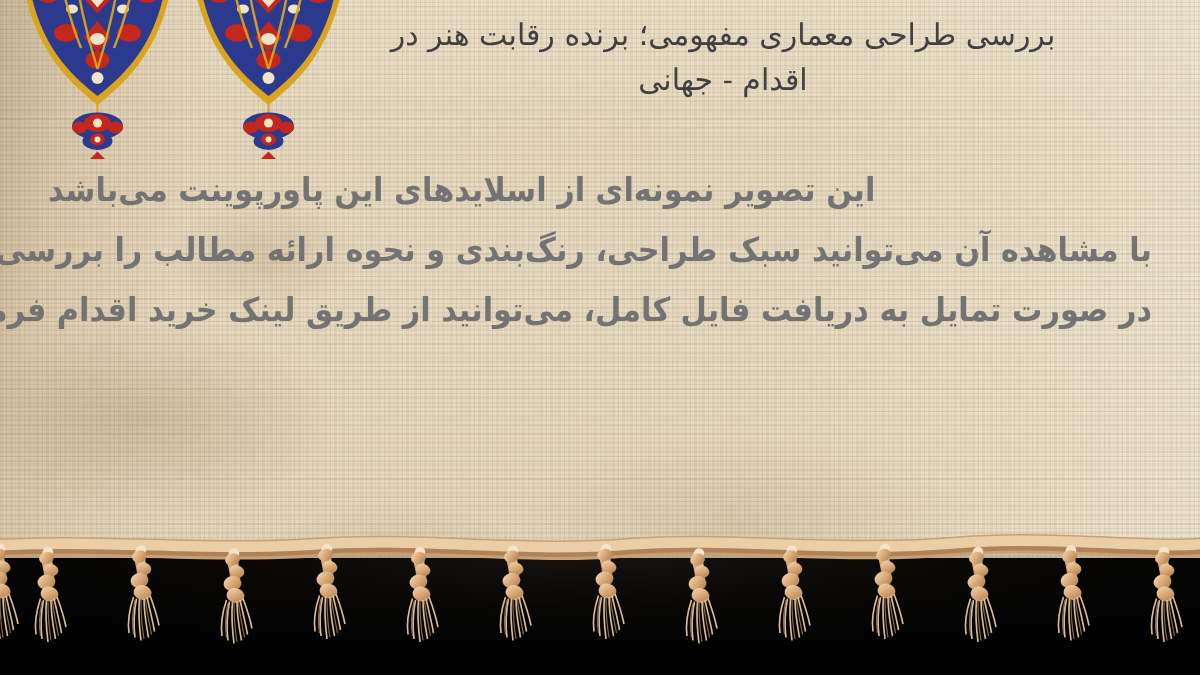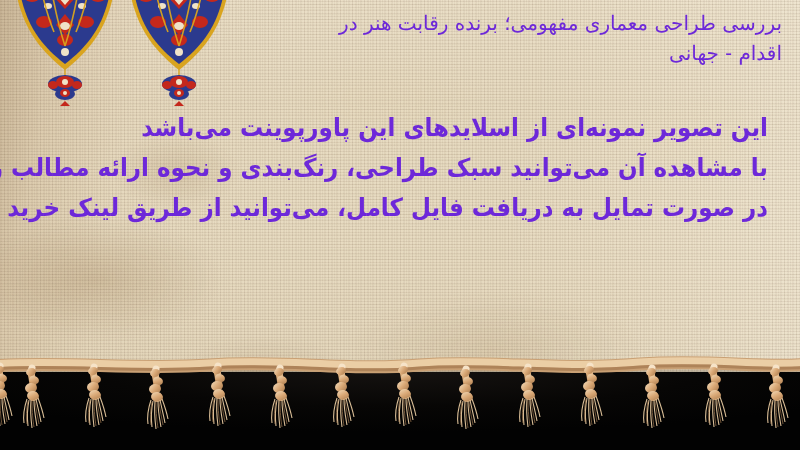--- a/index.html
+++ b/index.html
@@ -100,38 +100,39 @@
     top: -64px;
   }
   .medallion svg { display:block; }
 
   
   .title-block {
     position: absolute;
     top: 8px;
     right: 18px;
     width: 600px;
-    color: #6d28d9;
+    text-align: center;
+    color: #404040;
     font-family: "DejaVu Serif", "Liberation Serif", serif;
     font-size: 20px;
     line-height: 30px;
     letter-spacing: 0px;
   }
   .title-line { white-space: nowrap; }
 
   .body-block {
     position: absolute;
     top: 108px;
     right: 0;
     left: 0;
-    text-align: right;
-    color: #6d28d9;
+    text-align: left;
+    color: #737373;
     font-family: "DejaVu Sans", "Liberation Sans", sans-serif;
     font-weight: bold;
-    font-size: 25px;
+    font-size: 22px;
     line-height: 40px;
   }
   .body-line {
     white-space: nowrap;
     transform: scaleX(0.92);
     transform-origin: center;
   }
 
   
   .black-band {

